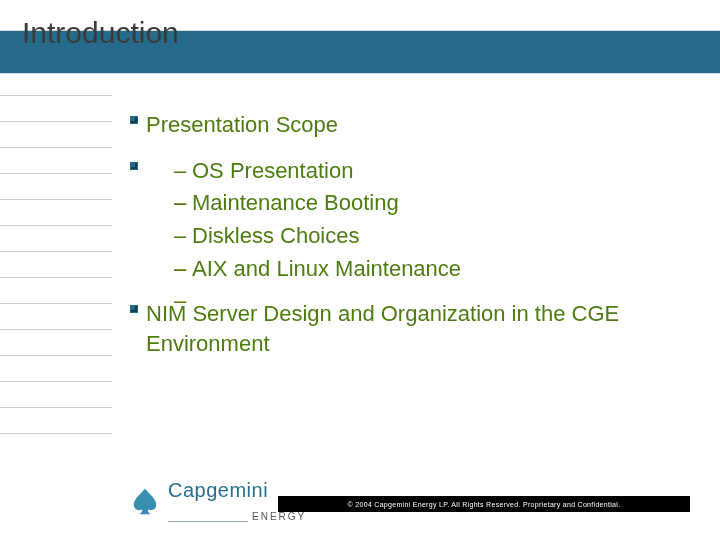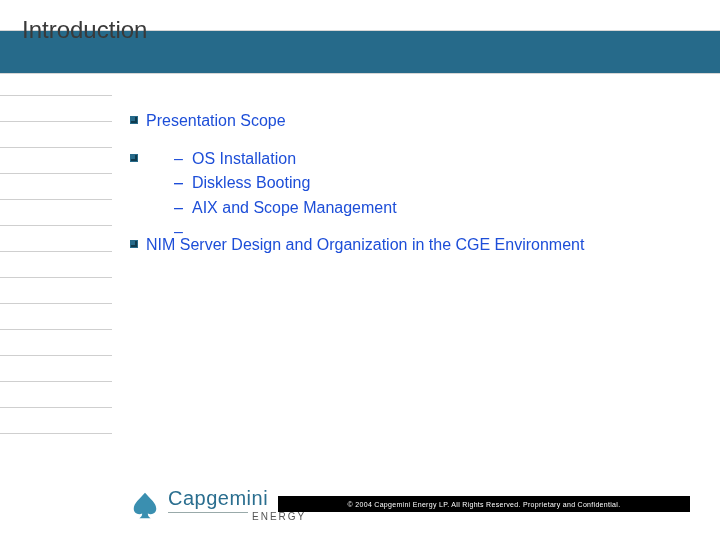--- a/index.html
+++ b/index.html
@@ -8,33 +8,33 @@
 
   
   .title-bar {
     position: absolute; left: 0; top: 30px; right: 0; height: 44px;
     background: #266a8a;
     border-top: 1px solid #d6d6d6;
     border-bottom: 1px solid #d6d6d6;
   }
   .title-text {
     position: absolute; left: 22px; top: 16px;
-    font-size: 24px; color: #3a3a3a; font-weight: 400;
+    font-size: 30px; color: #3a3a3a; font-weight: 400;
   }
 
   
   .rule-stack { position: absolute; left: 0; top: 95px; width: 112px; }
   .rule-line { height: 1px; background: #cfcfcf; }
   .rule-gap { height: 25px; }
 
   
   .bottom-rule { position: absolute; left: 0; right: 0; top: 468px; height: 1px; background: #cfcfcf; }
 
   
-  .content { position: absolute; left: 130px; top: 110px; right: 30px; color: #1d4ed8; font-size: 16px; line-height: 1.35; }
+  .content { position: absolute; left: 130px; top: 110px; right: 30px; color: #4d7c0f; font-size: 22px; line-height: 1.35; }
   .l1 { position: relative; padding-left: 16px; margin-bottom: 16px; }
   .l1 .square-bullet {
     position: absolute; left: 0; top: 6px; width: 8px; height: 8px;
     background: #266a8a; border: 1px solid #266a8a;
     box-shadow: inset -2px -2px 0 #0f3b4e;
   }
   .sub { list-style: none; margin: 3px 0 0 28px; }
   .sub li { position: relative; padding-left: 18px; margin: 3px 0; }
   .sub li .dash { position: absolute; left: 0; top: 0; }
 
@@ -47,21 +47,21 @@
     position: absolute; left: 130px; bottom: 18px; display: flex; align-items: center; gap: 8px;
   }
   .spade {
     width: 30px; height: 30px; position: relative;
   }
   .spade svg { width: 30px; height: 30px; }
   .brand {
     display: flex; flex-direction: column; line-height: 1;
   }
   .brand .main { font-size: 20px; color: #2a6e8f; font-weight: 400; letter-spacing: 0.5px; }
-  .brand .sub-line { margin-top: 4px; display: flex; align-items: flex-start; gap: 4px; }
+  .brand .sub-line { margin-top: 12px; display: flex; align-items: flex-end; gap: 4px; }
   .brand .sub-line .bar { flex: 1; height: 1px; background: #9aa; width: 80px; }
   .brand .energy { font-size: 10px; letter-spacing: 2px; color: #555; }
 
   .copyright-bar {
     position: absolute; left: 278px; right: 30px; bottom: 28px;
     height: 16px; background: #000; color: #fff; font-size: 7px;
     display: flex; align-items: center; justify-content: center;
     letter-spacing: 0.3px;
   }
 </style>
@@ -108,26 +108,26 @@
   <div class="content">
 
     <div class="l1">
       <span class="square-bullet"></span>
       <span>Presentation Scope</span>
     </div>
 
     <div class="l1">
       <span class="square-bullet"></span>
       <ul class="sub">
-        <li><span class="dash">–</span><span>OS Installation</span></li>
+        <li><span class="dash">–</span><span>OS Presentation</span></li>
         <li><span class="dash">–</span></li>
+        <li><span class="dash">–</span><span>Maintenance Booting</span></li>
+        <li><span class="dash">–</span><span>Diskless Choices</span></li>
         <li><span class="dash">–</span></li>
-        <li><span class="dash">–</span><span>Diskless Booting</span></li>
-        <li><span class="dash">–</span></li>
-        <li><span class="dash">–</span><span>AIX and Scope Management</span></li>
+        <li><span class="dash">–</span><span>AIX and Linux Maintenance</span></li>
         <li><span class="dash">–</span></li>
       </ul>
     </div>
 
     <div class="l1">
       <span class="square-bullet"></span>
       <span>NIM Server Design and Organization in the CGE Environment</span>
     </div>
 
   </div>

